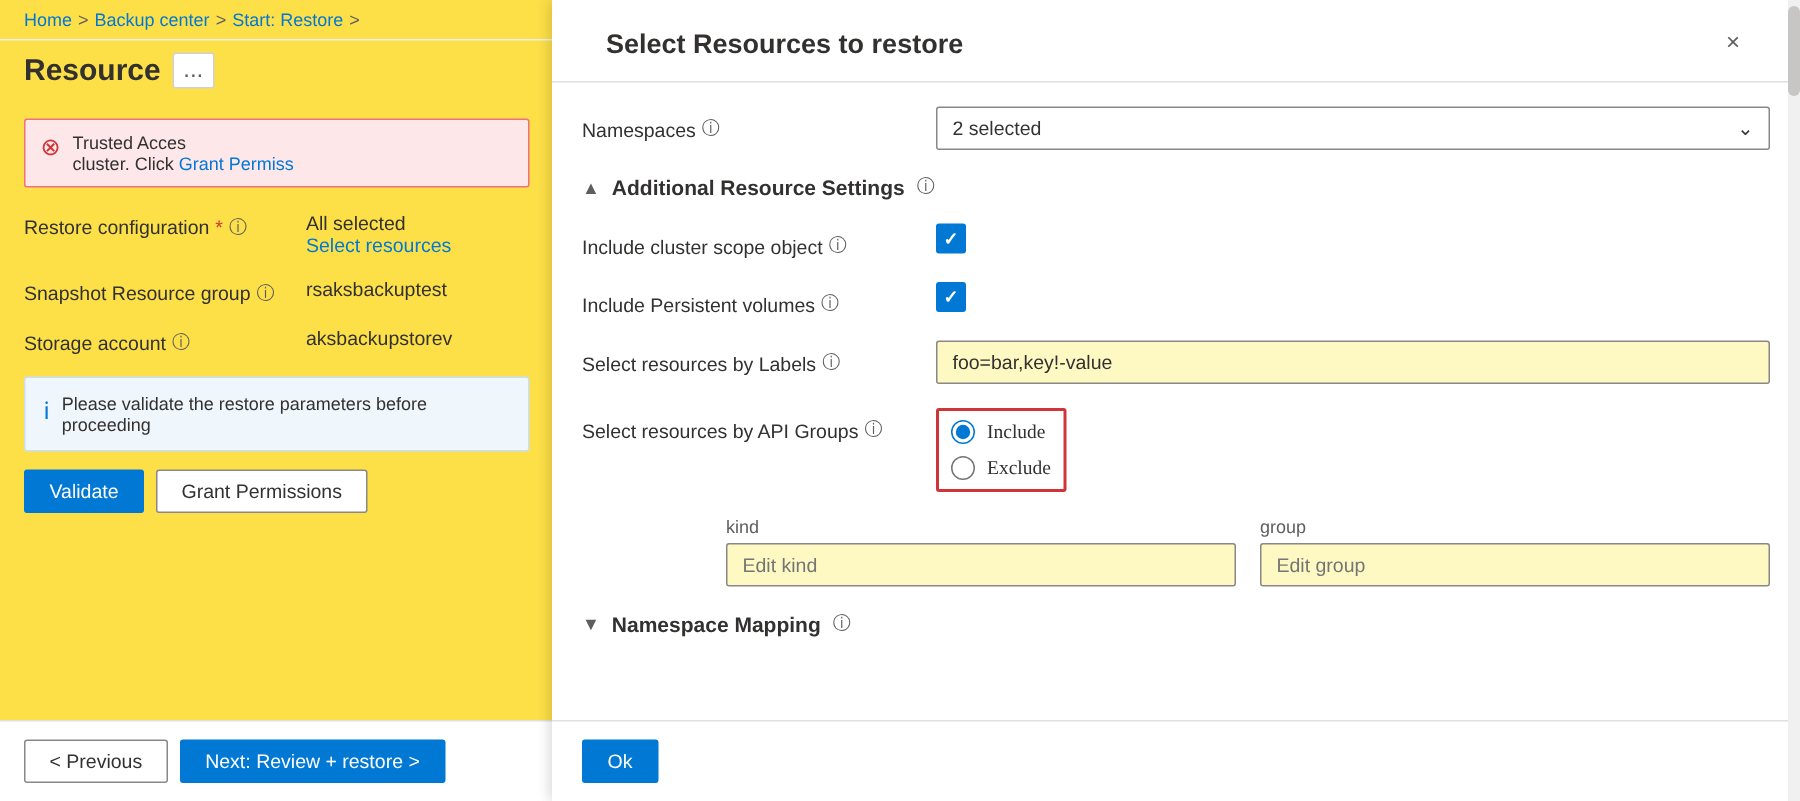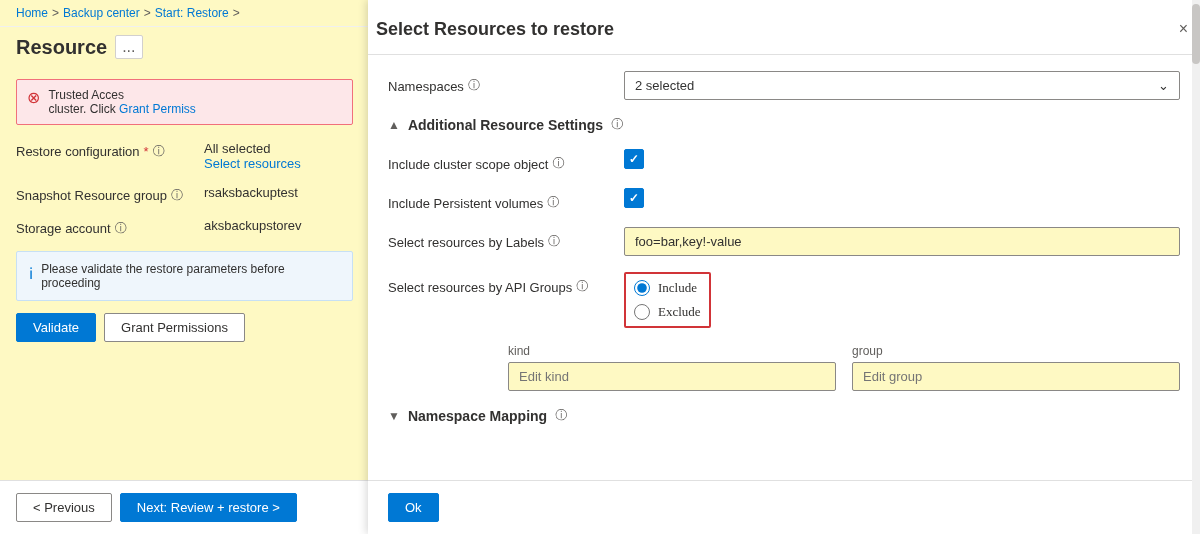--- a/index.html
+++ b/index.html
@@ -4,21 +4,21 @@
   <style>
     * { box-sizing: border-box; margin: 0; padding: 0; }
     body { font-family: 'Segoe UI', Arial, sans-serif; font-size: 13px; color: #333; background: #f5f5f5; display: flex; flex-direction: column; height: 534px; overflow: hidden; }
 
     
     .left-panel {
       position: absolute;
       left: 0; top: 0;
       width: 370px;
       height: 534px;
-      background: #fef9c3;
+      background: #fde047;
       border-right: 1px solid #e0e0e0;
       display: flex;
       flex-direction: column;
     }
 
     .breadcrumb {
       padding: 6px 16px;
       font-size: 12px;
       color: #0078d4;
       display: flex;
@@ -142,21 +142,21 @@
       right: 0; top: 0;
       width: 832px;
       height: 534px;
       background: #fff;
       box-shadow: -2px 0 8px rgba(0,0,0,0.15);
       display: flex;
       flex-direction: column;
     }
 
     .modal-header {
-      padding: 16px 8px 12px;
+      padding: 16px 36px 12px;
       border-bottom: 1px solid #e0e0e0;
       display: flex;
       align-items: center;
       justify-content: space-between;
       flex-shrink: 0;
     }
     .modal-title {
       font-size: 18px;
       font-weight: 600;
       color: #323130;
@@ -448,21 +448,21 @@
             <span class="radio-label">Include</span>
           </label>
           <label class="radio-option">
             <input type="radio" class="radio-input" name="api-groups" style="">
             <span class="radio-label">Exclude</span>
           </label>
         </div>
       </div>
     </div>
 
-    <div class="kind-group-row" style="margin-left: 120px;">
+    <div class="kind-group-row" style="margin-left: 96px;">
       <div class="field-group">
         <span class="field-label">kind</span>
         <input class="text-input" type="text" placeholder="Edit kind" style="">
       </div>
       <div class="field-group">
         <span class="field-label">group</span>
         <input class="text-input" type="text" placeholder="Edit group" style="">
       </div>
     </div>
 

